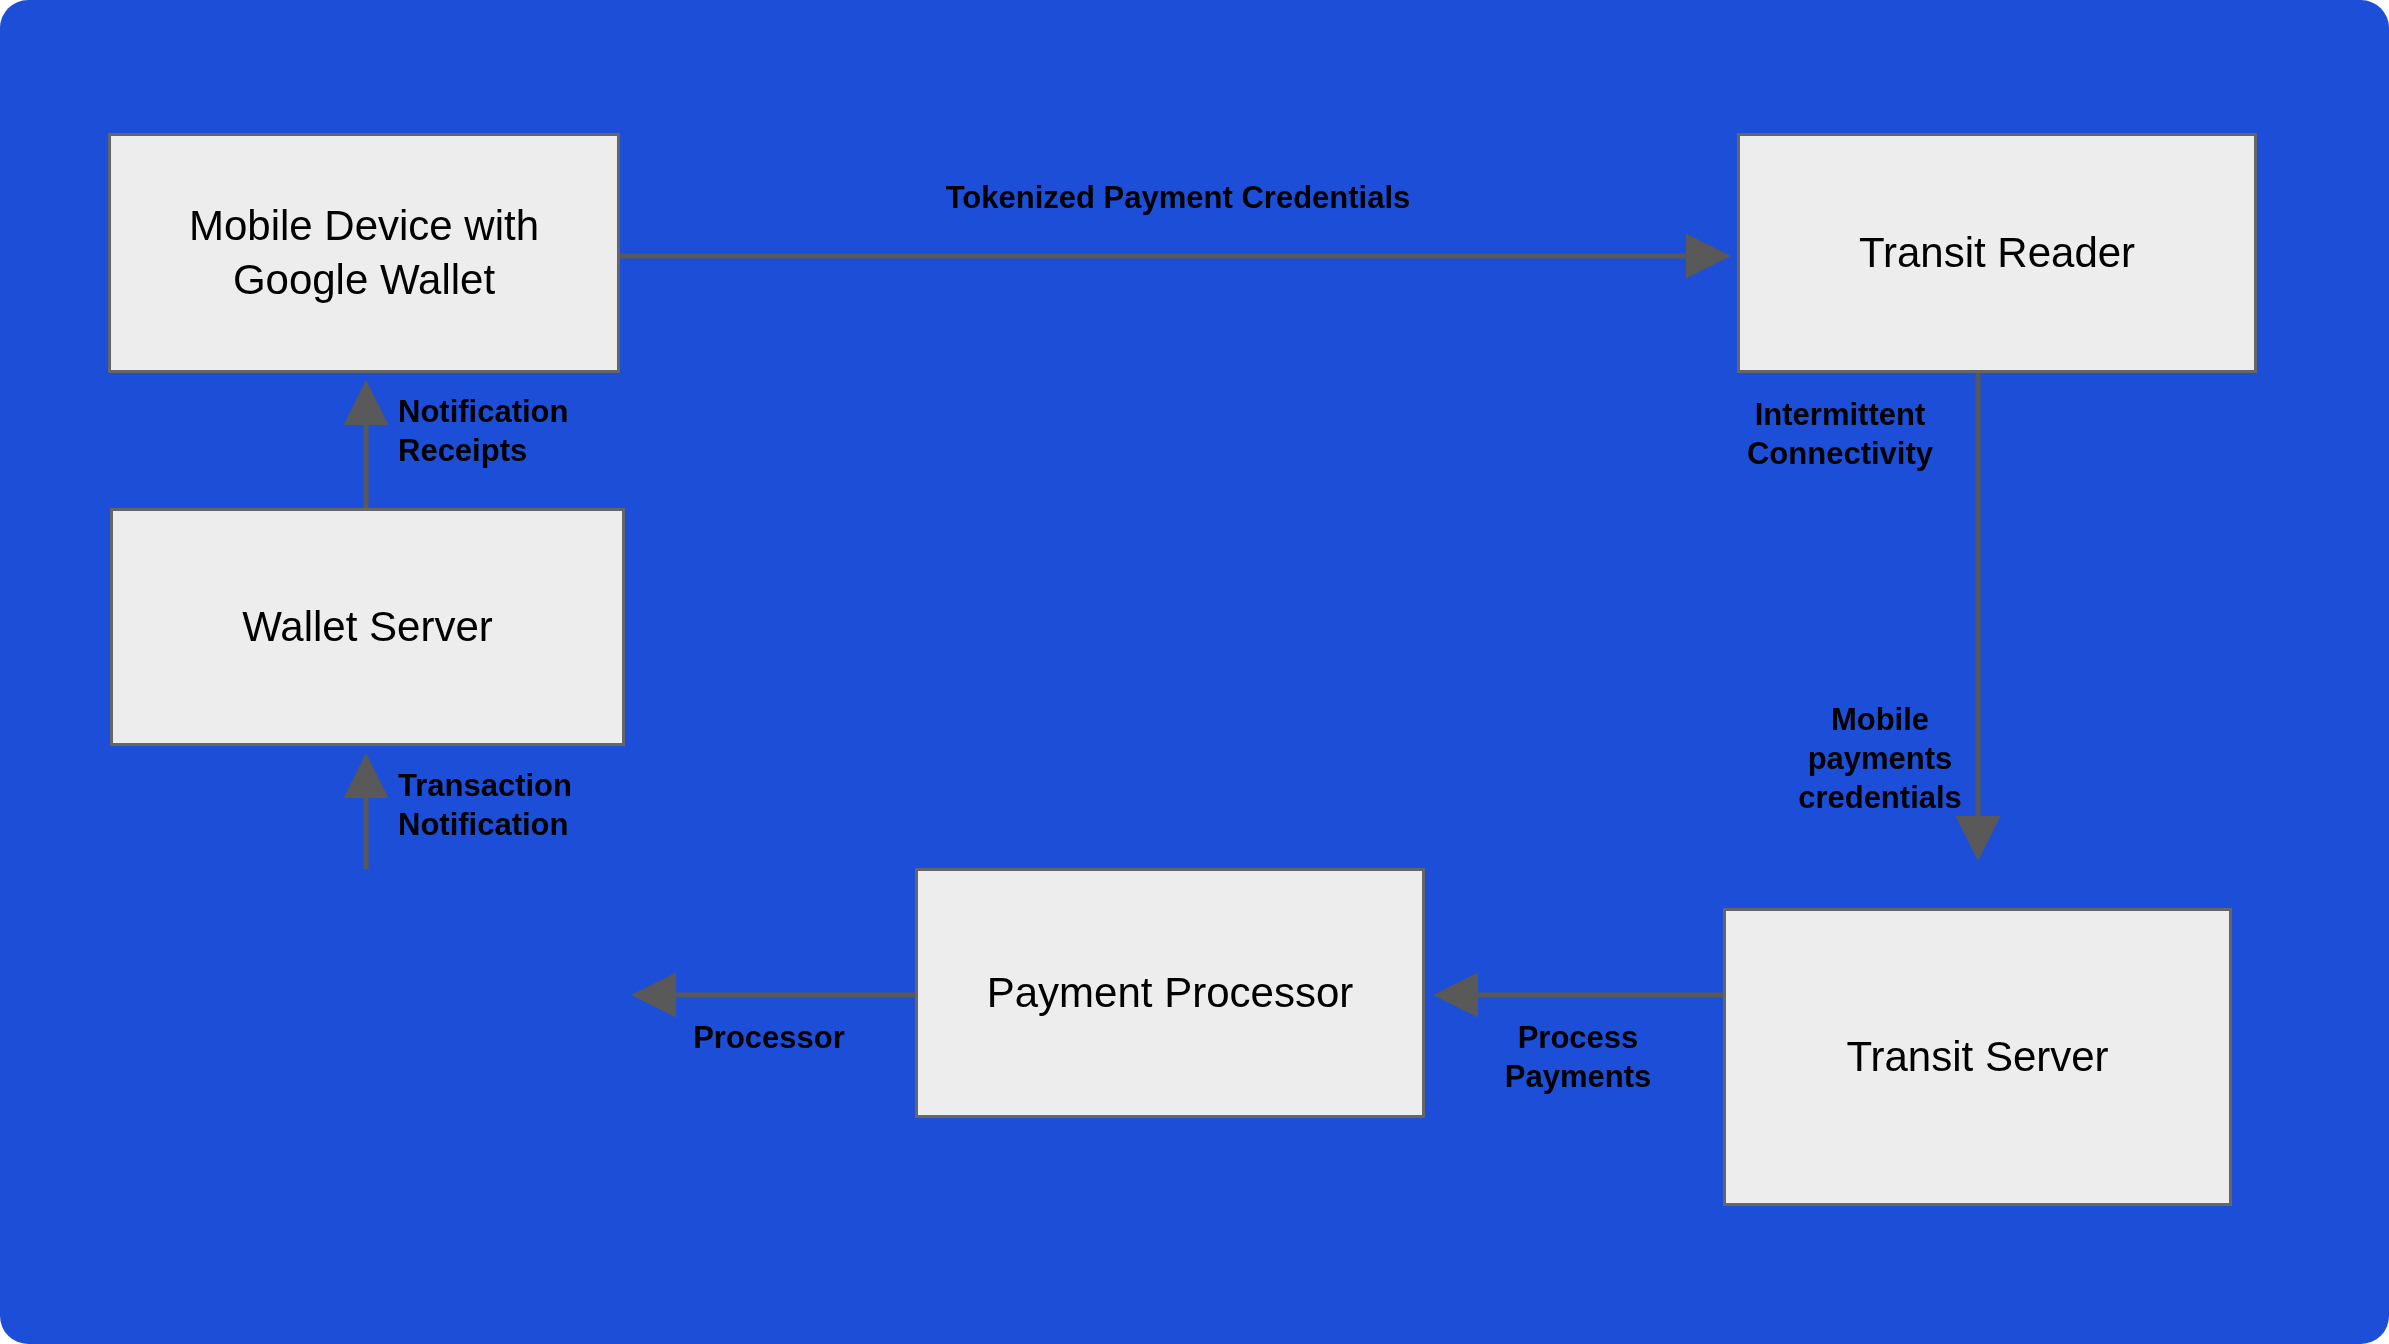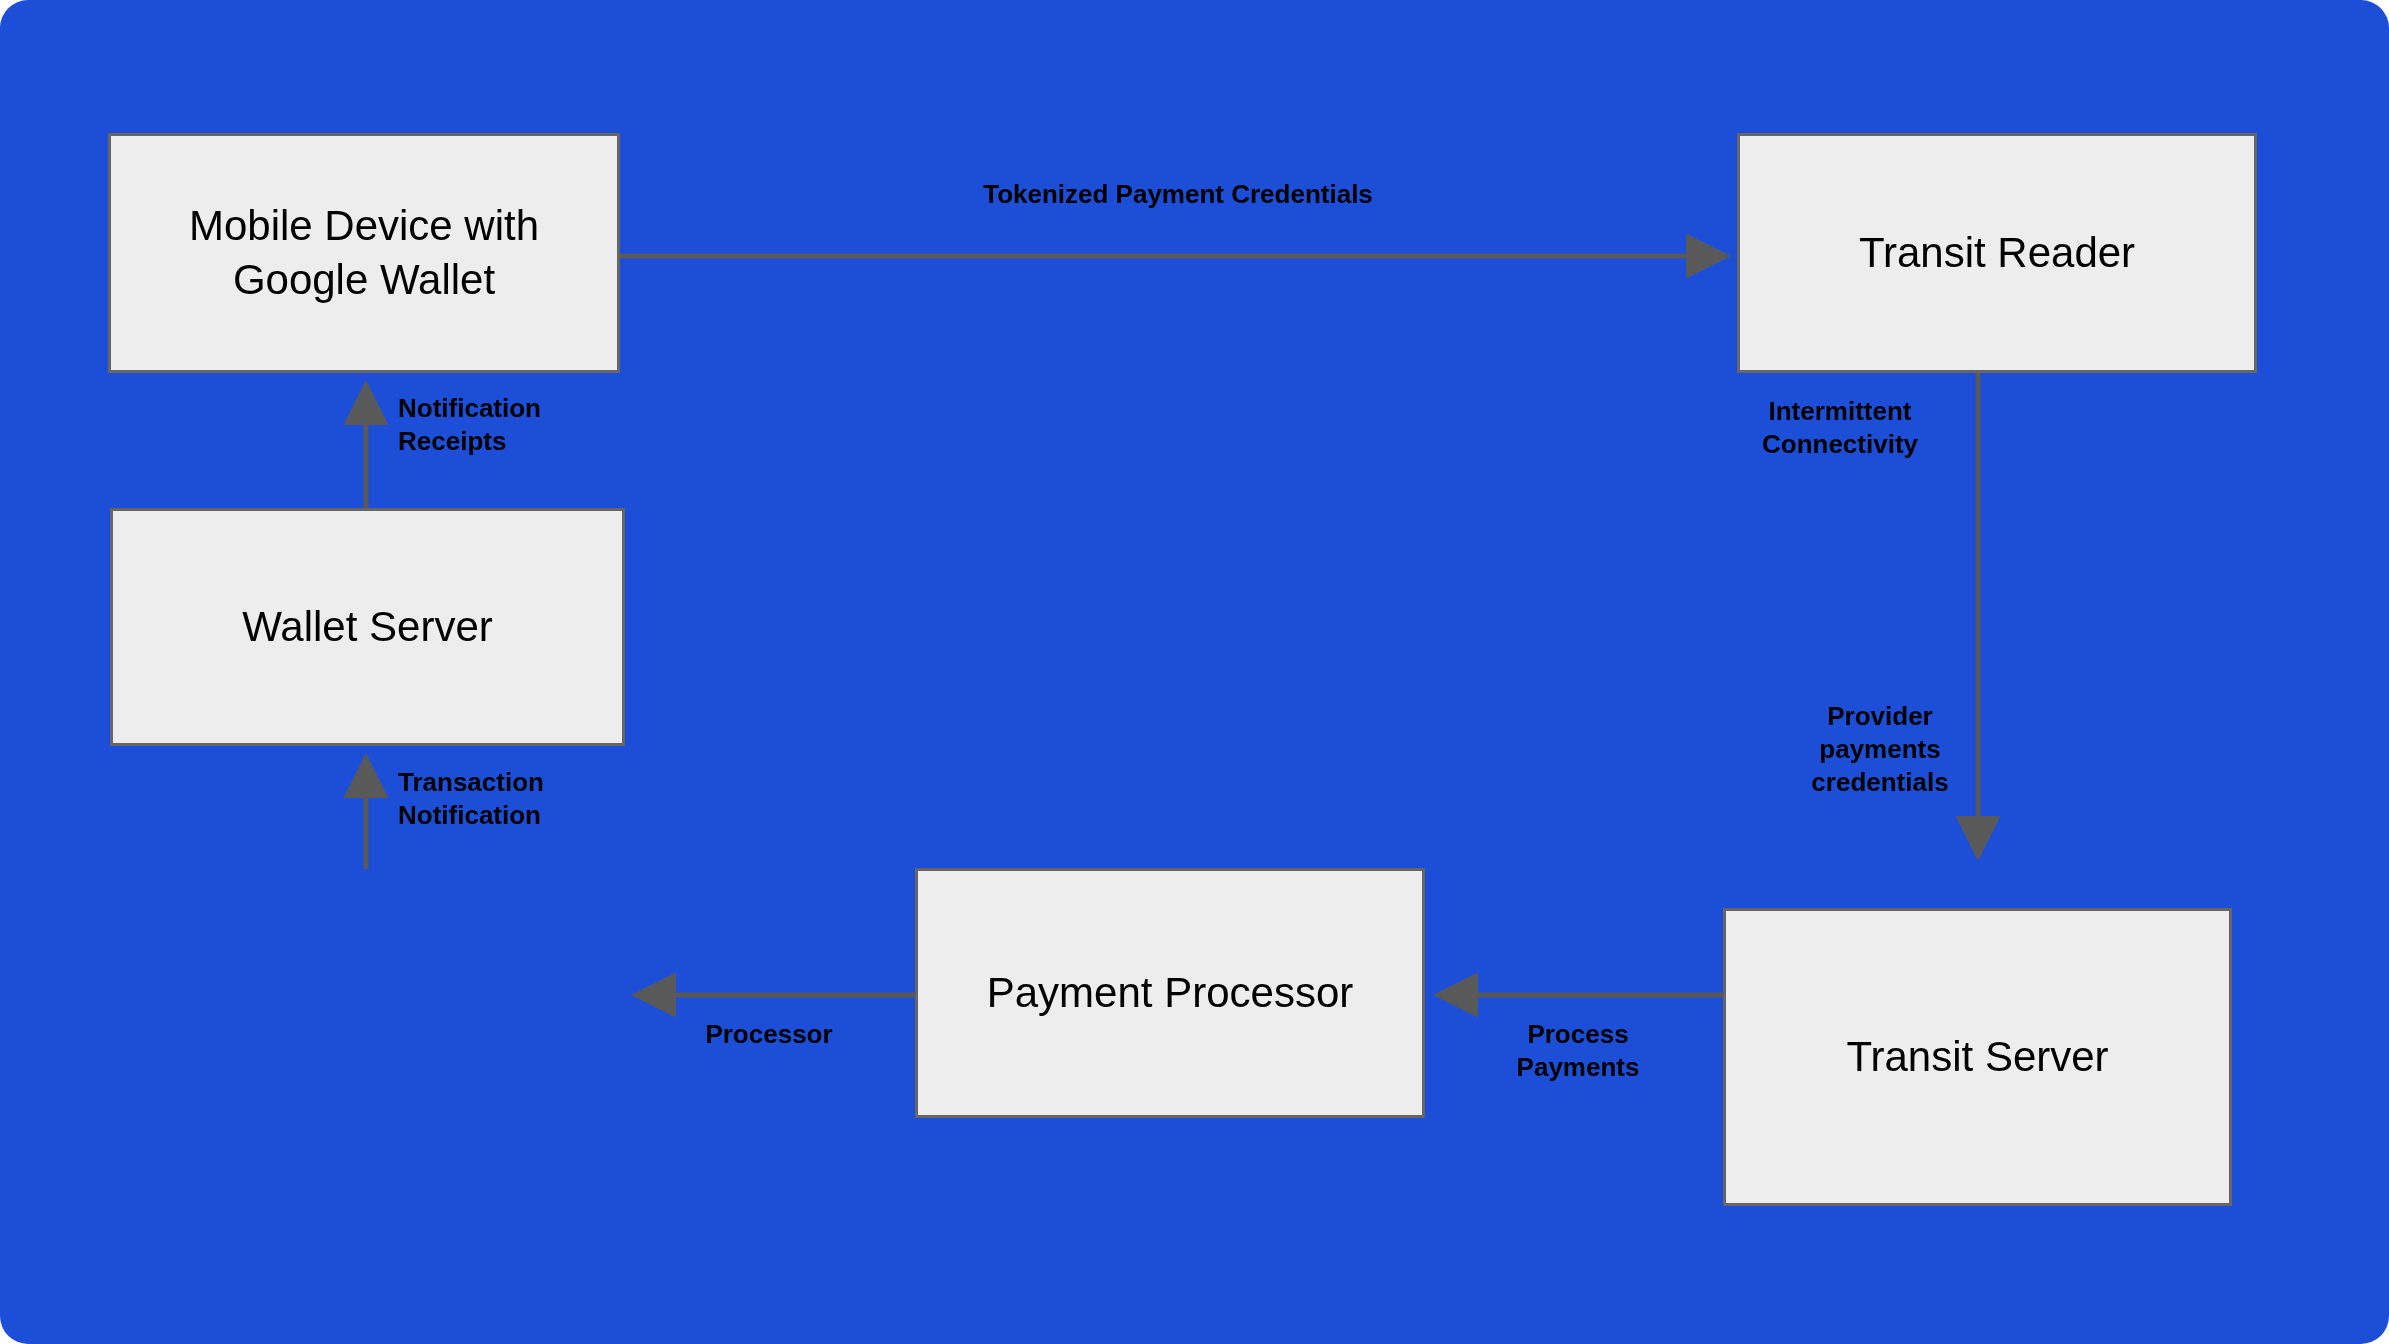--- a/index.html
+++ b/index.html
@@ -38,21 +38,21 @@
     position: absolute;
     left: 0;
     top: 0;
     width: 2389px;
     height: 1344px;
     pointer-events: none;
   }
   .edge-label {
     position: absolute;
     color: #000000;
-    font-size: 26px;
+    font-size: 31px;
     font-weight: bold;
     line-height: 1.26;
     font-family: "Liberation Sans", sans-serif;
     white-space: pre-line;
   }
   .lbl-center { text-align: center; transform: translateX(-50%); }
   .lbl-left   { text-align: left; }
 </style>
 </head>
 <body>
@@ -95,21 +95,21 @@
 
   <div class="edge-label lbl-left" style="left:398px; top:392px;">Notification
 Receipts</div>
 
   <div class="edge-label lbl-left" style="left:398px; top:766px;">Transaction
 Notification</div>
 
   <div class="edge-label lbl-center" style="left:1840px; top:395px;">Intermittent
 Connectivity</div>
 
-  <div class="edge-label lbl-center" style="left:1880px; top:700px;">Provider
+  <div class="edge-label lbl-center" style="left:1880px; top:700px;">Mobile
 payments
 credentials</div>
 
   <div class="edge-label lbl-center" style="left:1578px; top:1018px;">Process
 Payments</div>
 
   <div class="edge-label lbl-center" style="left:769px; top:1018px;">Processor</div>
 
 </div>
 

